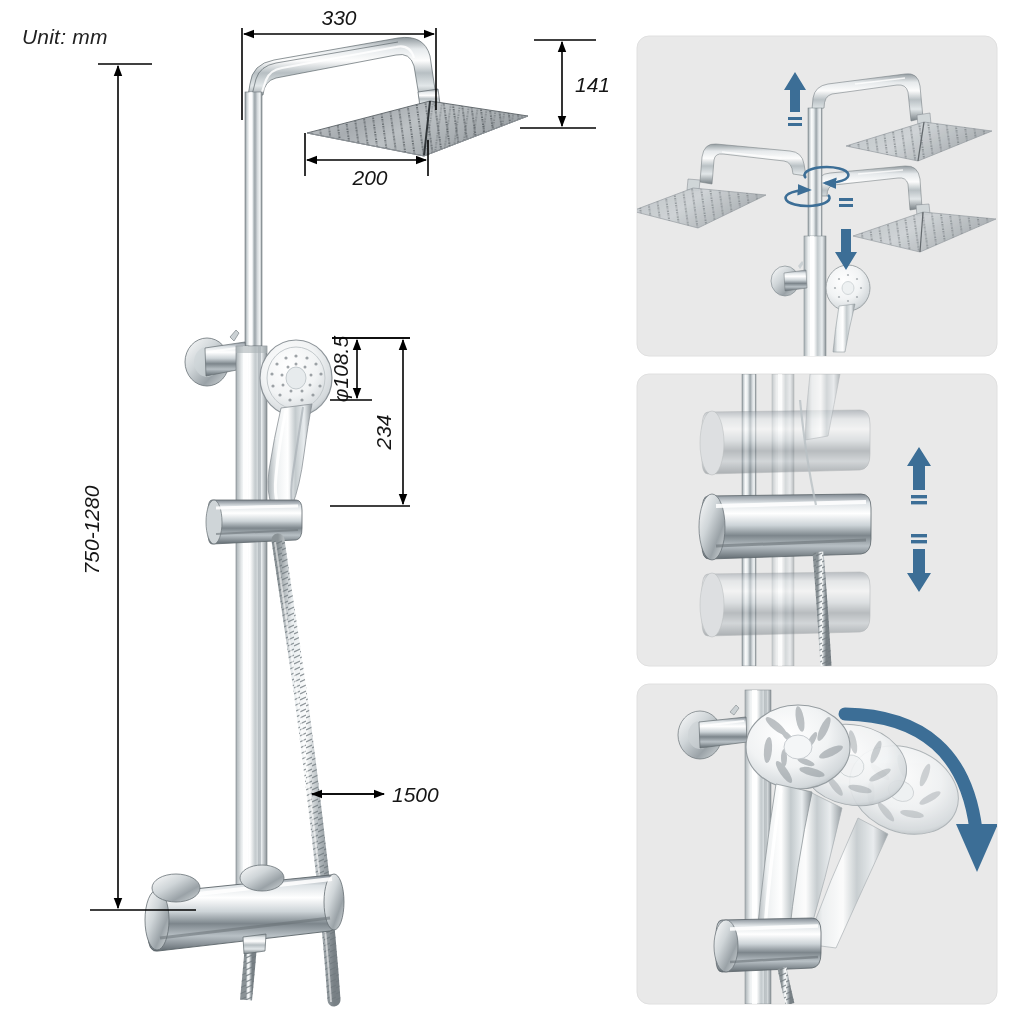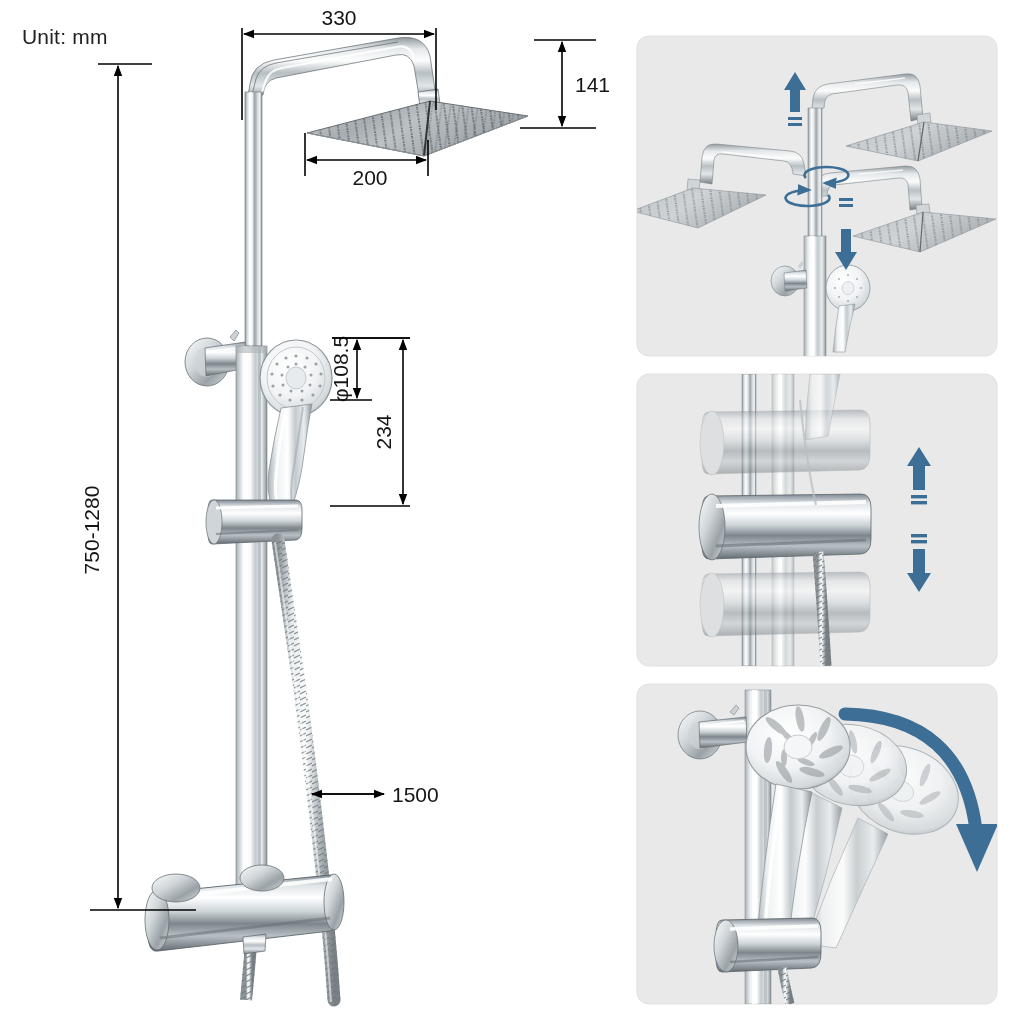--- a/index.html
+++ b/index.html
@@ -1,19 +1,19 @@
 <!DOCTYPE html>
 <html><head>
 <meta charset="utf-8">
 <title>Shower System Dimension Diagram</title>
 <style>
   html,body{margin:0;padding:0;background:#ffffff;}
   body{width:1024px;height:1024px;position:relative;overflow:hidden;
        font-family:"Liberation Sans","DejaVu Sans",sans-serif;color:#1a1a1a;}
-  #stage{position:absolute;left:0;top:0;width:859px;height:1024px;}
+  #stage{position:absolute;left:0;top:0;width:859px;height:1024px;font-style:italic;}
   svg.layer{position:absolute;left:0;top:0;width:1024px;height:1024px;overflow:visible;}
   .unit-label{position:absolute;left:22px;top:25px;font-size:21px;letter-spacing:.2px;
               color:#222;white-space:nowrap;}
   .dim-text{font-family:"Liberation Sans","DejaVu Sans",sans-serif;
             font-size:21px;fill:#151515;}
   .panel-rect{fill:#e9e9e9;stroke:#e0e0e0;stroke-width:1;}
   .dimline{stroke:#000;stroke-width:1.6;fill:none;}
   .extline{stroke:#000;stroke-width:1.6;fill:none;}
   .arrowblue{fill:#3c6e96;}
   .arrowblue-stroke{stroke:#3c6e96;fill:none;}

